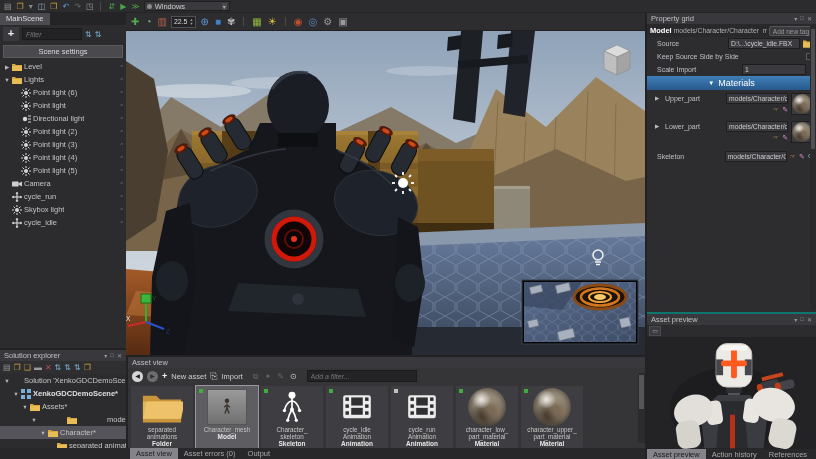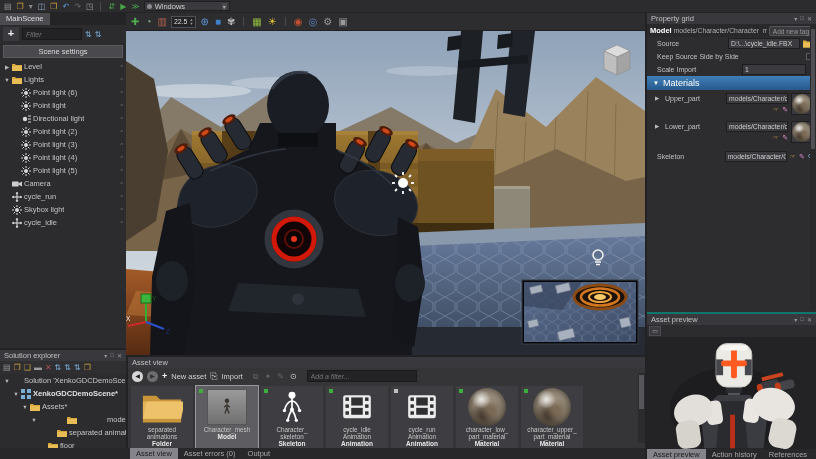--- a/index.html
+++ b/index.html
@@ -90,21 +90,21 @@
   #model-header .mtype { font-weight:bold; color:#fff; font-size:7.5px; }
   #model-header .mpath { color:#b0b0b0; font-size:6.8px; overflow:hidden; white-space:nowrap; flex:1; }
   #add-tag-button { border:1px solid #55555a; background:#3a3a3e; color:#999; font-size:6.5px; padding:0 3px; height:10px; line-height:9px; border-radius:2px; flex:none; }
   #prop-search { height:13px; padding:1px 2px; }
   #prop-search input { width:100%; height:11px; }
   .prow { display:flex; align-items:center; height:13px; padding:0 3px 0 10px; gap:3px; }
   .prow .plabel { font-size:7px; color:#c0c0c0; flex:1; white-space:nowrap; }
   .vbox { background:#3b3b3f; border:1px solid #1e1e20; color:#ccc; font-size:6.8px; height:11px; line-height:10px; padding:0 2px; overflow:hidden; white-space:nowrap; }
   .checkbox { width:7px; height:7px; background:#2a2a2c; border:1px solid #5a5a5e; }
   .spinner { display:flex; flex-direction:column; font-size:4px; line-height:4px; color:#999; }
-  #materials-header { height:14px; background:linear-gradient(#3f7fb8,#27598c); color:#fff; display:flex; align-items:center; gap:4px; padding:0 6px; font-size:9px; }
+  #materials-header { height:14px; background:linear-gradient(#3f7fb8,#27598c); color:#fff; display:flex; align-items:center; gap:4px; padding:0 6px; font-size:9px;justify-content:center; }
   #materials-header .tri { font-size:6px; }
   .mat-row { display:flex; padding:3px 3px 3px 8px; gap:3px; }
   .mat-row .exp { font-size:5.5px; color:#b8b8b8; width:7px; padding-top:2px; }
   .mat-row .mlabel { font-size:7px; color:#c0c0c0; flex:1; padding-top:2px; }
   .mat-mid { display:flex; flex-direction:column; gap:2px; align-items:flex-end; }
   .mat-mid .vbox { width:62px; }
   .mini-ics { display:flex; gap:3px; font-size:7px; }
   .mat-thumb { width:22px; height:22px; border:1px solid #1e1e20; background:#3a3a3e; display:flex; align-items:center; justify-content:center; }
   .mat-thumb .sphere { width:20px; height:20px; }
   #pg-scrollbar { position:absolute; right:0; top:12px; width:6px; height:285px; background:#29292c; }
@@ -681,20 +681,30 @@
         <div class="trow" style="padding-left: 30px; gap: 28px;">
           <span class="arr">▼</span>
           <span class="tic">
             <svg viewBox="0 0 10 8">
               <path d="M0 1h3l1 1h6v6H0z" fill="#d8a73e"></path>
               <path d="M0 3h10v5H0z" fill="#e8bd55"></path>
             </svg>
           </span>
           <span class="tlabel">models*</span>
         </div>
+        <div class="trow sel" style="padding-left: 39px;">
+          <span class="arr">▼</span>
+          <span class="tic">
+            <svg viewBox="0 0 10 8">
+              <path d="M0 1h3l1 1h6v6H0z" fill="#d8a73e"></path>
+              <path d="M0 3h10v5H0z" fill="#e8bd55"></path>
+            </svg>
+          </span>
+          <span class="tlabel">Character*</span>
+        </div>
         <div class="trow" style="padding-left: 48px;">
           <span class="arr"></span>
           <span class="tic">
             <svg viewBox="0 0 10 8">
               <path d="M0 1h3l1 1h6v6H0z" fill="#d8a73e"></path>
               <path d="M0 3h10v5H0z" fill="#e8bd55"></path>
             </svg>
           </span>
           <span class="tlabel">separated animations</span>
         </div>

